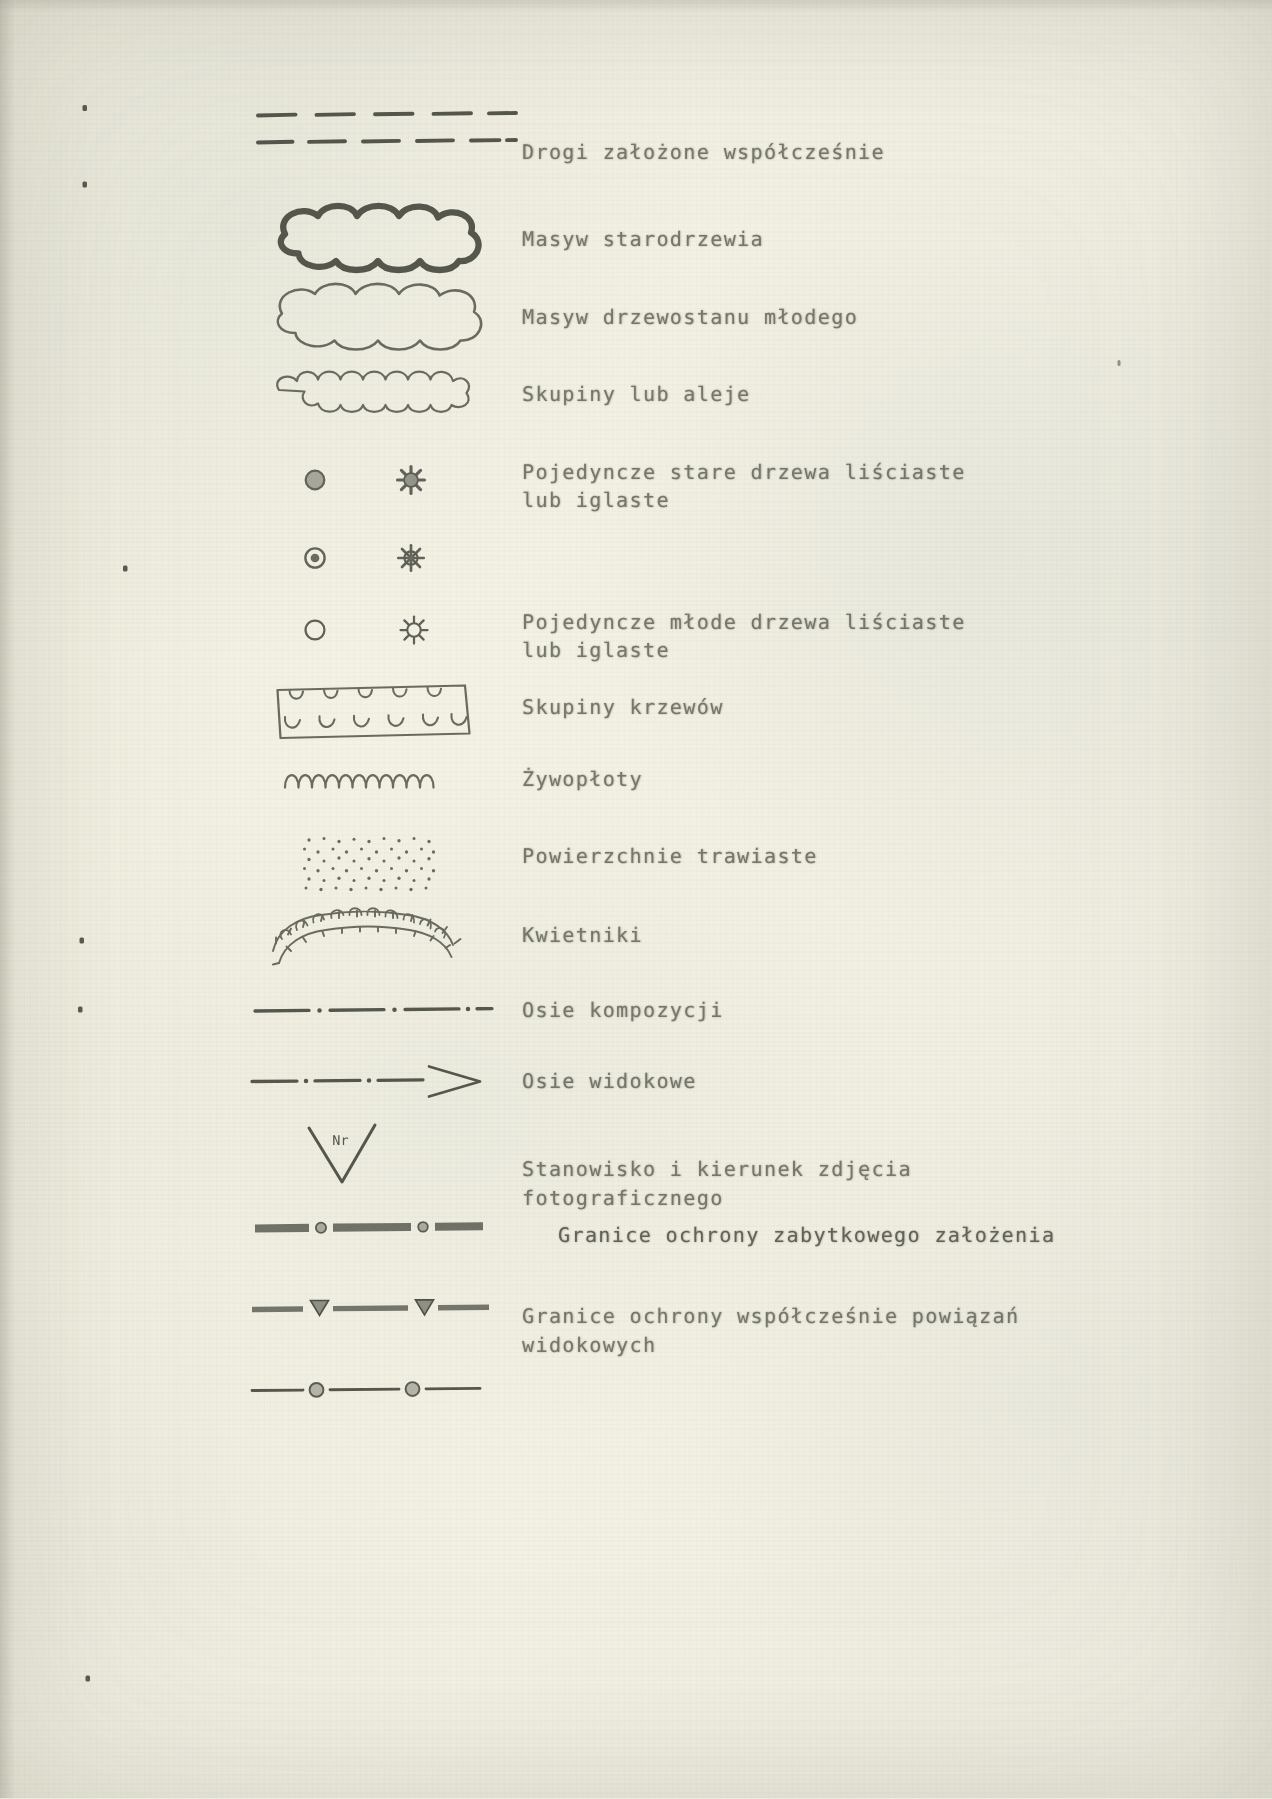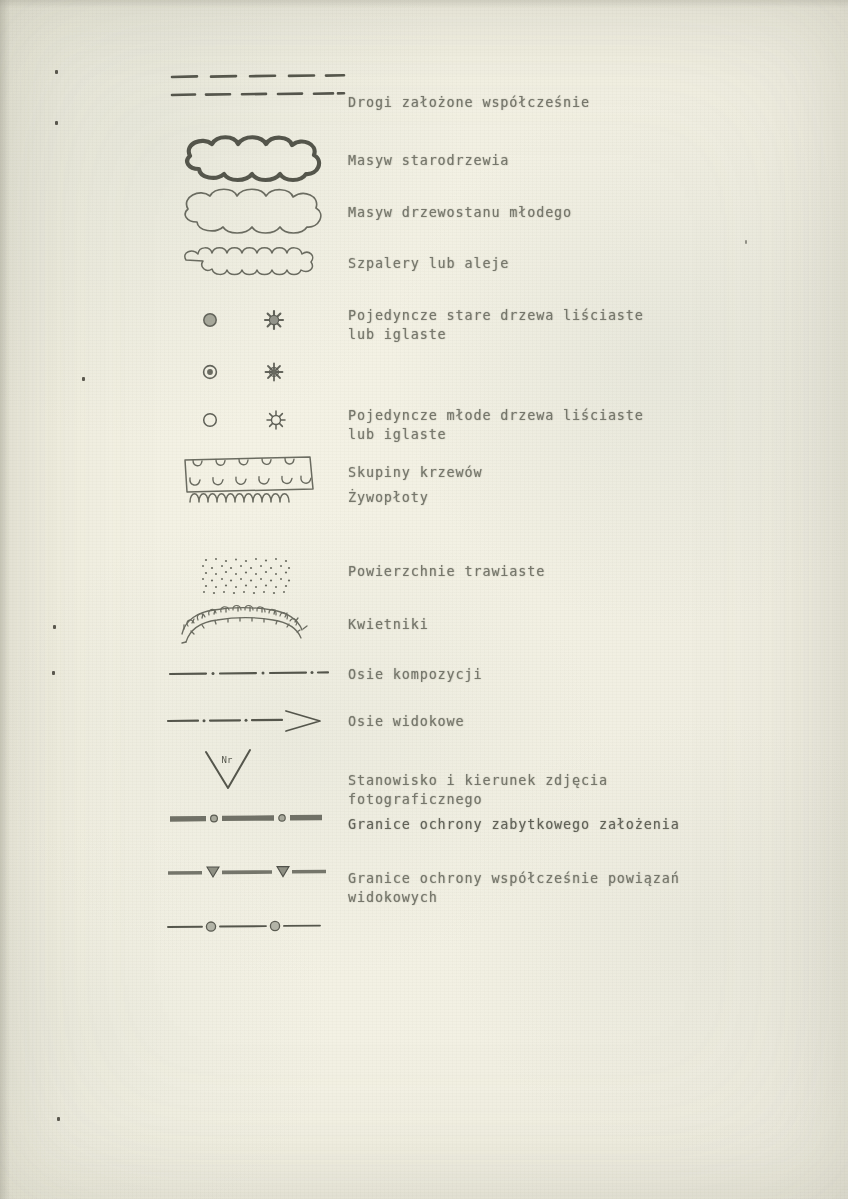--- a/index.html
+++ b/index.html
@@ -148,21 +148,21 @@
     <div class="sym">
       <svg width="176" height="36" viewBox="0 0 176 36">
         <path class="ink" stroke-width="1.5" d="M18 16
           c-5-8 7-12 12-6 c1-8 12-8 14-1 c2-7 13-7 15 0 c2-7 13-7 15 0
           c2-7 13-7 15 0 c2-7 13-7 15 0 c2-7 13-7 15 0 c2-7 13-7 15 1
           c7-5 14 2 9 8
           c5 7-4 12-10 8 c-2 6-12 6-14 0 c-2 6-13 6-15 0 c-2 6-13 6-15 0
           c-2 6-13 6-15 0 c-2 6-13 6-15 0 c-2 6-13 6-15-1 c-6 4-13-2-9-8 Z"></path>
       </svg>
     </div>
-    <div class="lbl" style="top:11px;">Szpalery lub aleje</div>
+    <div class="lbl" style="top:11px;">Skupiny lub aleje</div>
   </div>
 
   <div class="row" style="top:300px;height:46px;">
     <div class="sym">
       <svg width="176" height="40" viewBox="0 0 176 40">
         <circle cx="42" cy="20" r="6.2" fill="#a6a79a" stroke="#62635a" stroke-width="1.5"></circle>
         <g stroke="#62635a" stroke-width="2.1" stroke-linecap="round">
           <path d="M106 20 m-9 0 l18 0"></path>
             <path d="M106 20 m0 -9 l0 18"></path>
           <path d="M99.6 13.6 l12.8 12.8"></path>
@@ -222,21 +222,21 @@
           <path d="M68 25.2 c-1 8 8 10 10 2"></path>
           <path d="M91 24.8 c-1 8 8 10 10 2"></path>
           <path d="M114 24.4 c-1 8 8 10 10 2"></path>
           <path d="M133 24.1 c-1 8 8 10 10 2"></path>
         </g>
       </svg>
     </div>
     <div class="lbl" style="top:12px;">Skupiny krzewów</div>
   </div>
 
-  <div class="row" style="top:483px;height:40px;">
+  <div class="row" style="top:506px;height:40px;">
     <div class="sym">
       <svg width="176" height="34" viewBox="0 0 176 34">
         <path class="ink" stroke-width="1.5" d="M22 19
           c0-11 9-11 9 0 c0-11 9-11 9 0 c0-11 9-11 9 0 c0-11 9-11 9 0
           c0-11 9-11 9 0 c0-11 9-11 9 0 c0-11 9-11 9 0 c0-11 9-11 9 0
           c0-11 9-11 9 0 c0-11 9-11 9 0 c0-11 9-11 9 0"></path>
       </svg>
     </div>
     <div class="lbl" style="top:6px;">Żywopłoty</div>
   </div>
@@ -406,21 +406,21 @@
       <svg width="176" height="28" viewBox="0 0 176 28">
         <g stroke="#5b5c52" stroke-width="5.4" stroke-linecap="butt" opacity=".85">
           <path d="M2 11 L38 10.6"></path>
             <path d="M54 10.4 L106 10"></path>
             <path d="M122 9.8 L154 9.5"></path>
         </g>
         <circle cx="46" cy="10.5" r="3.4" fill="#a9aa9d" stroke="#5b5c52" stroke-width="1.2"></circle>
         <circle cx="114" cy="9.9" r="3.2" fill="#a9aa9d" stroke="#5b5c52" stroke-width="1.2"></circle>
       </svg>
     </div>
-    <div class="lbl strong" style="top:8px;">Granice ochrony zabytkowego założenia</div>
+    <div class="lbl strong" style="top:8px;margin-left:24px;">Granice ochrony zabytkowego założenia</div>
   </div>
 
   <div class="row" style="top:862px;height:52px;">
     <div class="sym">
       <svg width="176" height="30" viewBox="0 0 176 30">
         <g stroke="#5b5c52" stroke-width="3.6" stroke-linecap="butt" opacity=".82">
           <path d="M0 11 L34 10.7"></path>
             <path d="M54 10.4 L104 10"></path>
             <path d="M124 9.8 L158 9.5"></path>
         </g>

